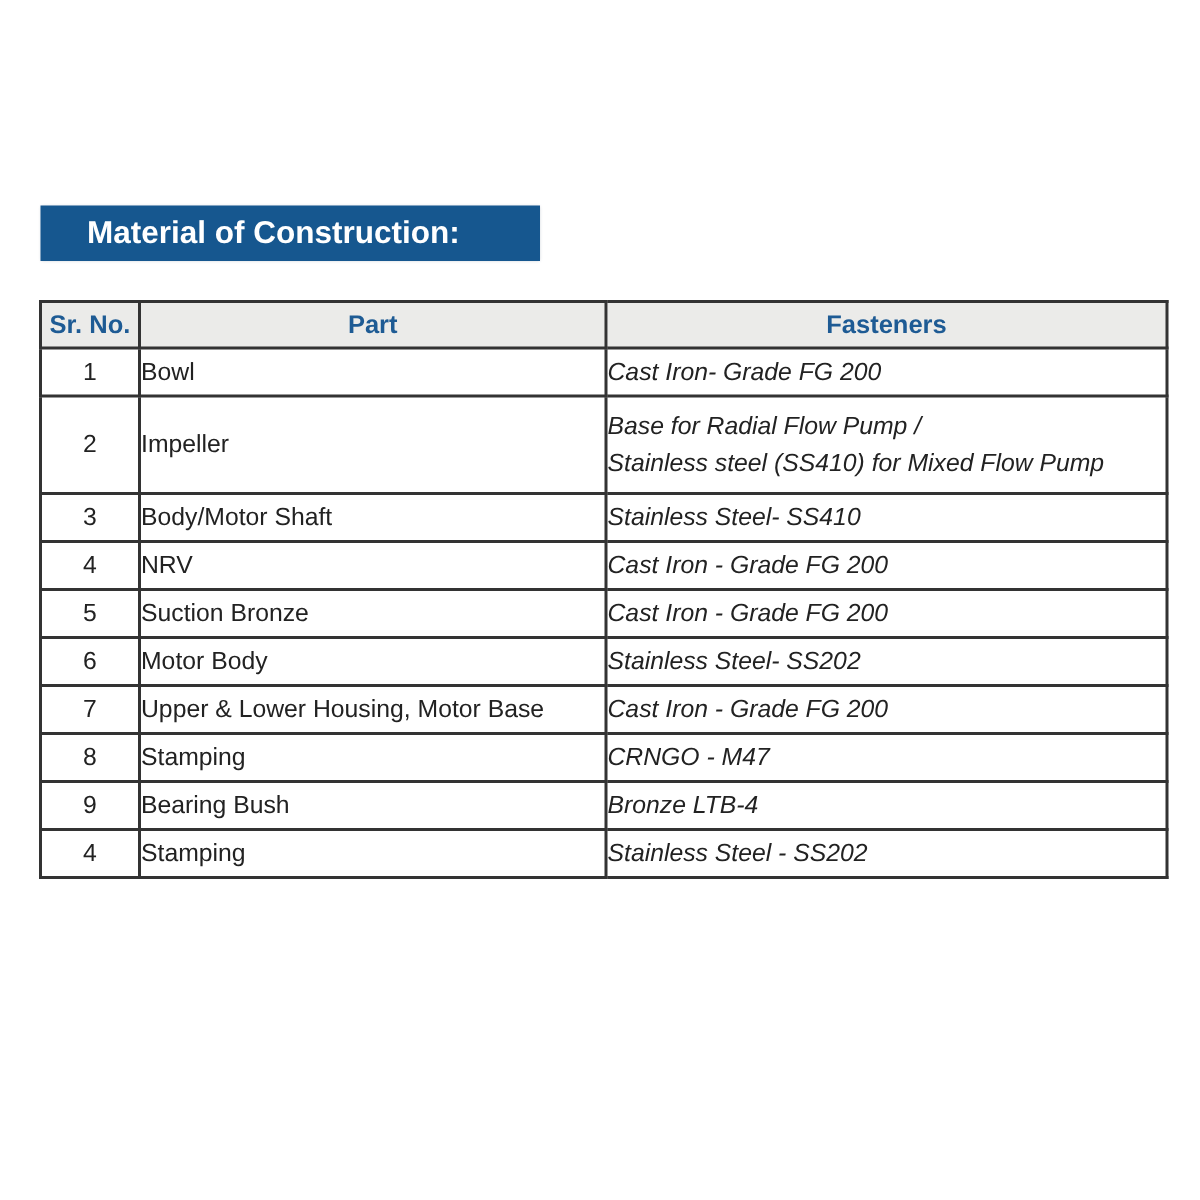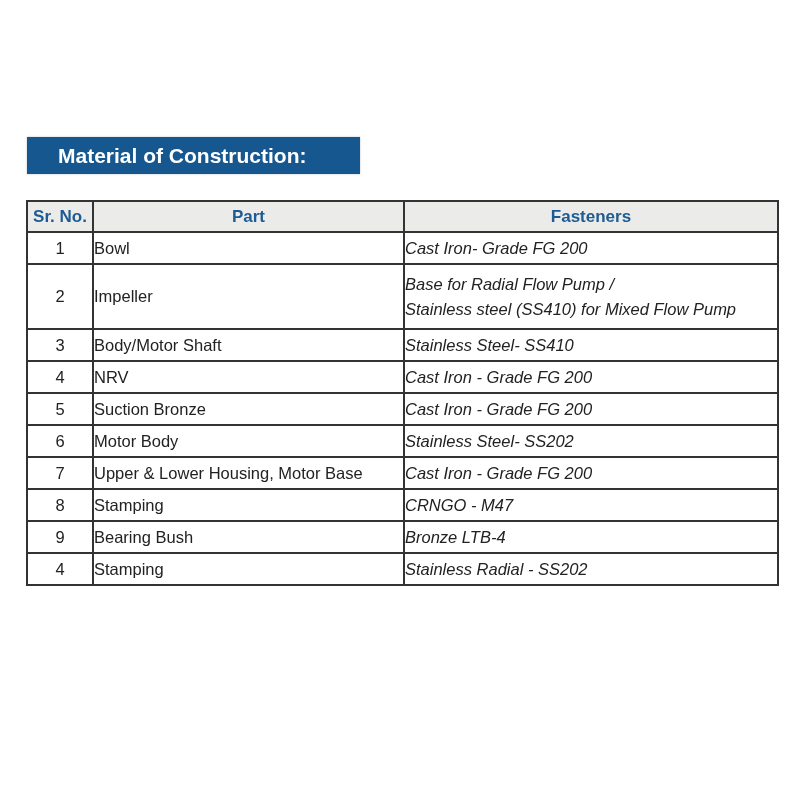--- a/index.html
+++ b/index.html
@@ -136,18 +136,18 @@
           <td class="c-mat">CRNGO - M47</td>
         </tr>
         <tr>
           <td class="c-sr">9</td>
           <td class="c-part">Bearing Bush</td>
           <td class="c-mat">Bronze LTB-4</td>
         </tr>
         <tr>
           <td class="c-sr">4</td>
           <td class="c-part">Stamping</td>
-          <td class="c-mat">Stainless Radial - SS202</td>
+          <td class="c-mat">Stainless Steel - SS202</td>
         </tr>
       </tbody>
   </table>
 
 </div>
 
 </body></html>

